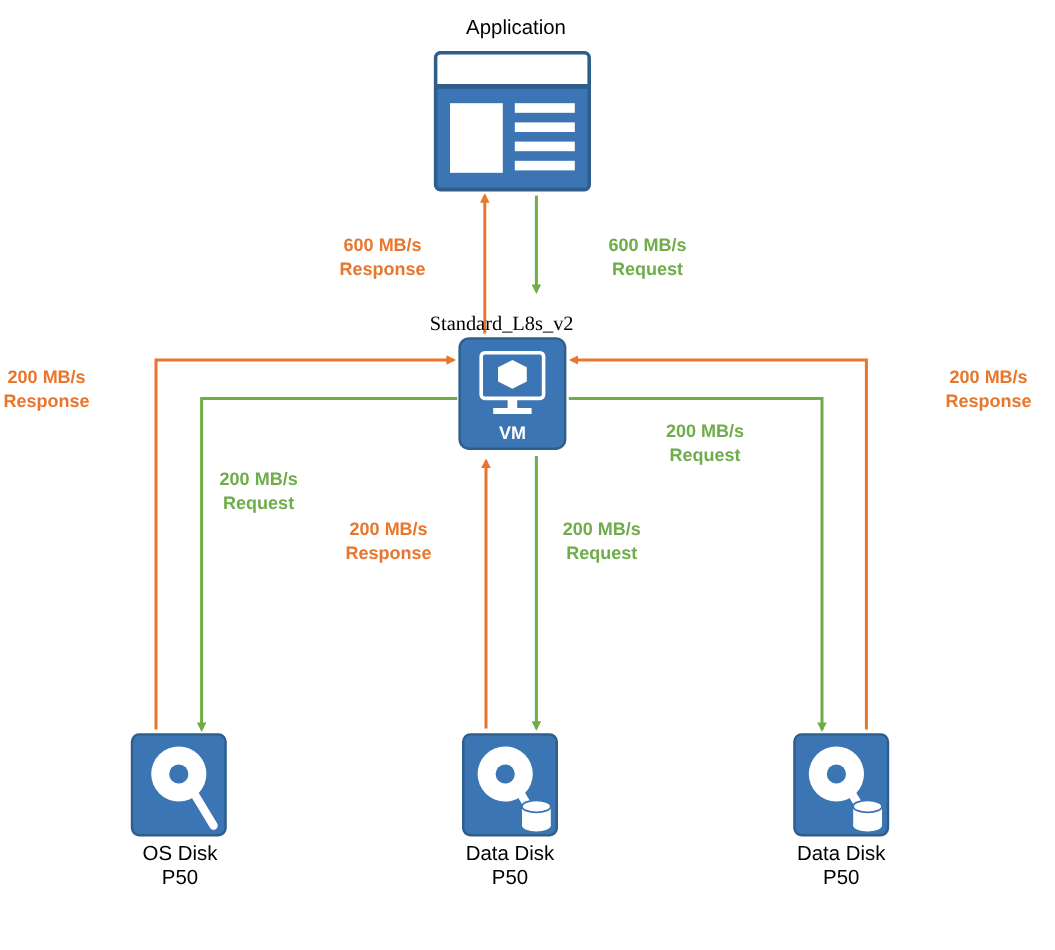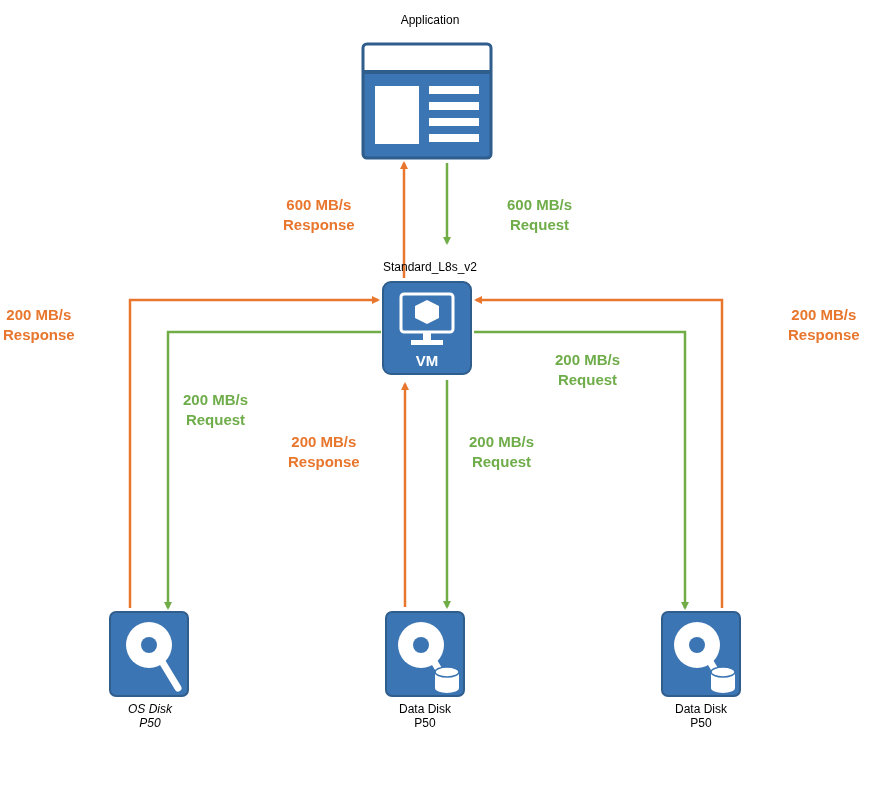--- a/index.html
+++ b/index.html
@@ -5,21 +5,21 @@
     * { box-sizing: border-box; margin: 0; padding: 0; }
     body {
       font-family: "Segoe UI", Arial, sans-serif;
       width: 879px;
       height: 792px;
       position: relative;
       background: white;
     }
     .label {
       position: absolute;
-      font-size: 12px;
+      font-size: 17px;
       color: #000;
       text-align: center;
       line-height: 1.2;
     }
     .response-label {
       color: #e8762d;
       font-weight: 600;
       font-size: 15px;
       position: absolute;
       text-align: center;
@@ -89,21 +89,21 @@
   </svg>
 </div>
 
 <div class="response-label" style="left:283px; top:195px;">
   <span>600 MB/s</span><br><span>Response</span>
 </div>
 <div class="request-label" style="left:507px; top:195px;">
   <span>600 MB/s</span><br><span>Request</span>
 </div>
 
-<div class="label" style="left:360px; top:260px; width:140px;">Standard_L8s_v2</div>
+<div class="label" style="left:348px; top:260px; width:140px;font-family:Liberation Serif, serif;">Standard_L8s_v2</div>
 <div class="icon-box" style="left:381px; top:280px;">
   <svg width="92" height="96">
     <rect x="2" y="2" width="88" height="92" rx="8" fill="#3b75b3" stroke="#2f5d8c" stroke-width="2"></rect>
 
     <rect x="20" y="14" width="52" height="38" rx="3" fill="none" stroke="#ffffff" stroke-width="3"></rect>
 
     <path d="M46 20 L58 26 L58 38 L46 44 L34 38 L34 26 Z" fill="#ffffff"></path>
 
     <rect x="42" y="52" width="8" height="8" fill="#ffffff"></rect>
     <rect x="30" y="60" width="32" height="5" fill="#ffffff"></rect>
@@ -135,21 +135,21 @@
 
 <div class="icon-box" style="left:108px; top:610px;">
   <svg width="82" height="88">
     <rect x="2" y="2" width="78" height="84" rx="6" fill="#3b75b3" stroke="#2f5d8c" stroke-width="2"></rect>
     <circle cx="41" cy="35" r="23" fill="#ffffff"></circle>
     <circle cx="41" cy="35" r="8" fill="#3b75b3"></circle>
     <path d="M 70 78 L 50 45" stroke="#ffffff" stroke-width="7" stroke-linecap="round"></path>
     <circle cx="50" cy="45" r="4" fill="#ffffff"></circle>
   </svg>
 </div>
-<div class="label" style="left:100px; top:702px; width:100px;font-style:italic;">
+<div class="label" style="left:100px; top:702px; width:100px;">
   <span>OS Disk</span><br><span>P50</span>
 </div>
 
 <div class="icon-box" style="left:384px; top:610px;">
   <svg width="82" height="88">
     <rect x="2" y="2" width="78" height="84" rx="6" fill="#3b75b3" stroke="#2f5d8c" stroke-width="2"></rect>
     <circle cx="37" cy="35" r="23" fill="#ffffff"></circle>
     <circle cx="37" cy="35" r="8" fill="#3b75b3"></circle>
     <path d="M 66 78 L 46 45" stroke="#ffffff" stroke-width="7" stroke-linecap="round"></path>
 

